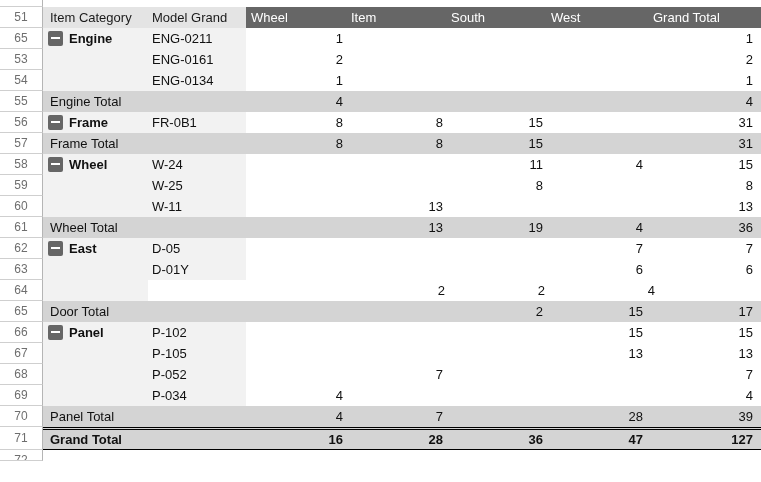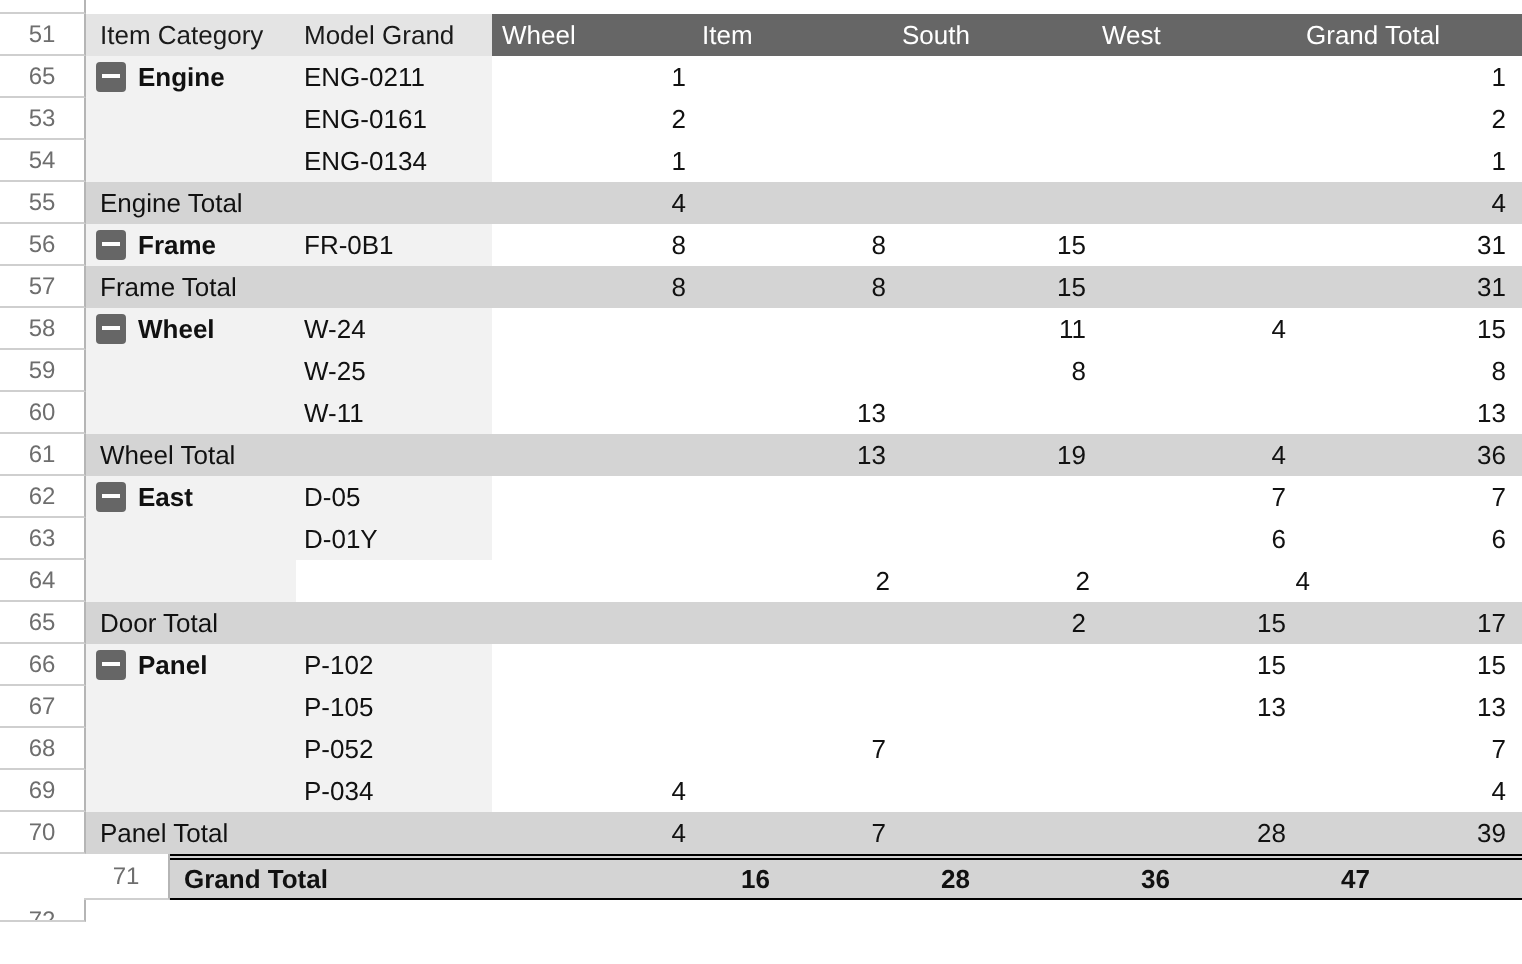--- a/index.html
+++ b/index.html
@@ -23,21 +23,21 @@
   .cA { width:105px; flex:0 0 105px; }
   .cB { width:98px; flex:0 0 98px; padding-left:4px; }
   .cv { width:100px; flex:0 0 100px; text-align:right; padding-right:3px; }
   .cG { width:115px; flex:0 0 115px; text-align:right; padding-right:8px; }
   .lab { background:var(--c-detail_label_bg,#f2f2f2); }
   .lab-span { width:203px; flex:0 0 203px; padding-left:7px; }
 
   
   .h-sliver { height:7px; }
   .h-std { height:21px; }
-  .h-grand { height:23px;padding-left:42px; }
+  .h-grand { height:23px; }
   .h-blank { height:11px; }
   .h-sliver .gut { line-height:7px; }
 
   
   .title-content { background:var(--c-title_band_bg,#e4e4e4); border-top:1px solid #4a4a4a; }
   .title-content .cell { font-style:italic; color:#1a1a1a; }
   .region-cell { flex:1 1 auto; padding-left:4px; }
 
   
   .hdr-label { background:var(--c-title_band_bg,#e4e4e4); color:#1a1a1a; }

